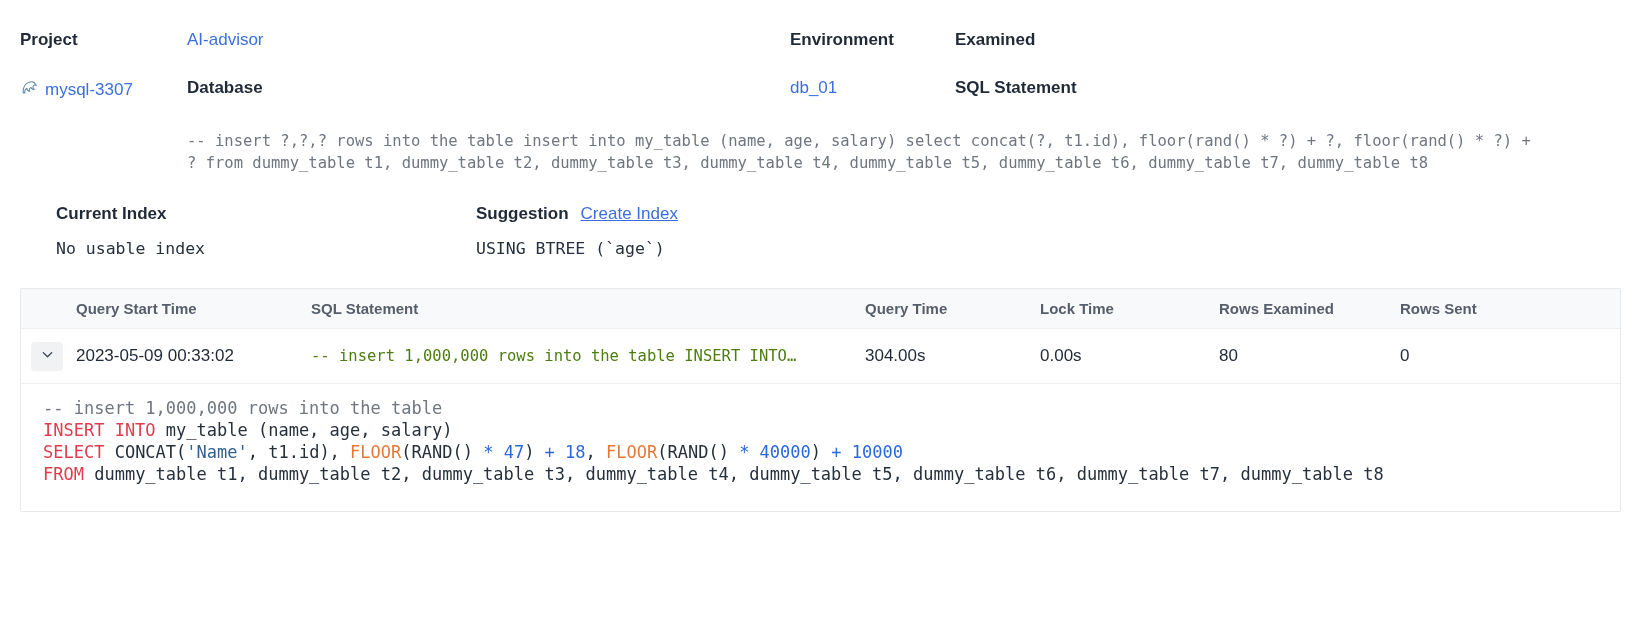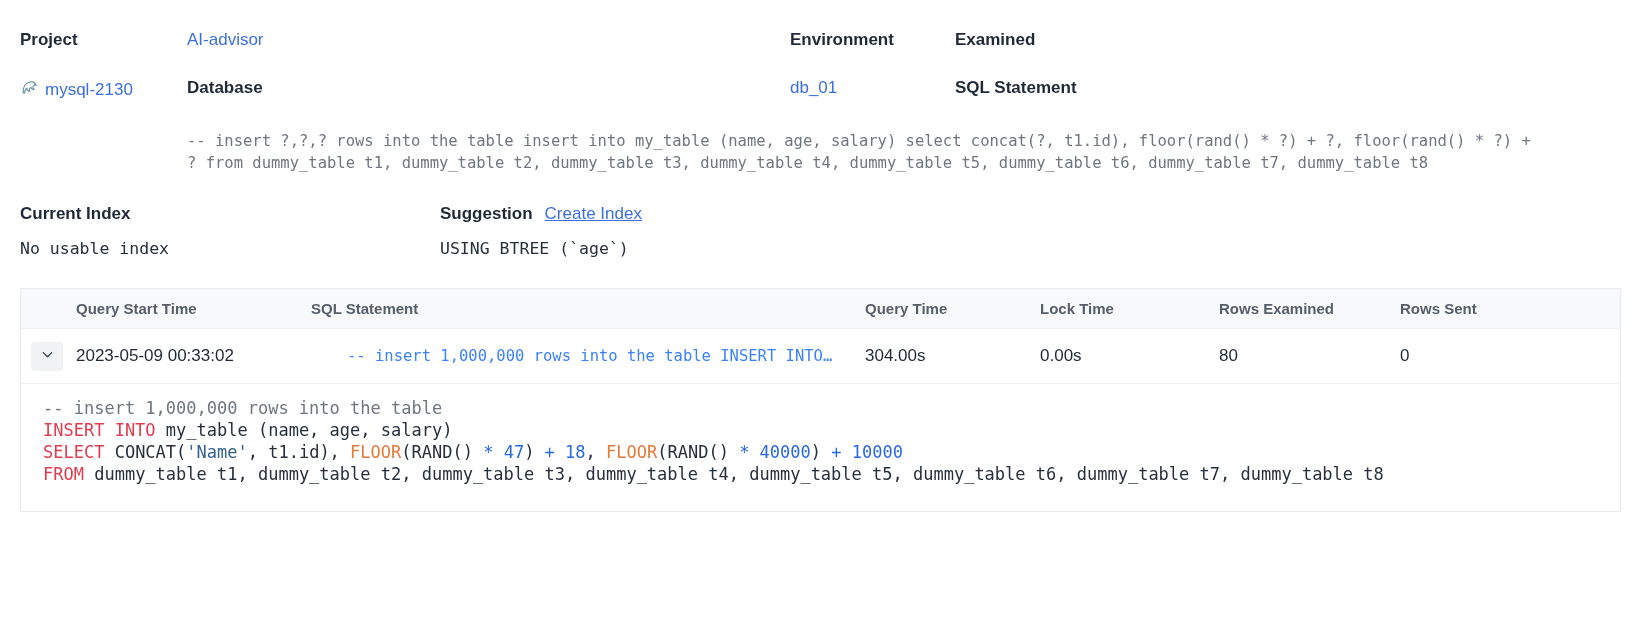--- a/index.html
+++ b/index.html
@@ -31,21 +31,21 @@
   .link.underline { text-decoration: underline; }
   .instance-value { display: flex; align-items: center; gap: 6px; }
   .sql-statement {
     grid-column: 2 / 5;
     font-size: 15.5px; line-height: 22px; color: #6f7680;
     max-width: 1345px; word-break: break-word;
   }
 
   
   .index-section { display: flex; padding: 30px 20px 0 20px; }
-  .index-col-left { width: 420px; }
+  .index-col-left { width: 420px; margin-left: 36px; }
   .index-label-row { display: flex; align-items: baseline; gap: 12px; font-size: 17px; font-weight: 600; }
   .index-value { margin-top: 15px; font-size: 16.5px; color: #26303c; }
 
   
   .slow-table {
     margin: 30px 20px 0 20px;
     border: 1px solid #e6e8ec;
     border-radius: 2px;
   }
   .tbl-grid {
@@ -55,21 +55,21 @@
   }
   .tbl-head {
     background: #f8f9fa;
     height: 40px;
     border-bottom: 1px solid #edeff2;
     color: #565e6b; font-size: 15px; font-weight: 600;
   }
   .tbl-row { height: 55px; background: #fff; border-bottom: 1px solid #edeff2; }
   .cell { padding-right: 10px; white-space: nowrap; overflow: hidden; }
   .row-main { font-size: 17px; color: #1f2937; }
-  .sql-preview { font-size: 15.5px; color: #3b82f6; margin-left: 36px; }
+  .sql-preview { font-size: 15.5px; color: #4d7c0f; }
   .expand-btn {
     margin-left: 10px;
     width: 32px; height: 29px;
     background: #f1f2f4; border: none; border-radius: 4px;
     display: flex; align-items: center; justify-content: center;
     cursor: pointer;
   }
 
   
   .expanded-panel { padding: 13px 20px 26px 22px; background: #fff; }
@@ -93,21 +93,21 @@
     <div class="field-label">Environment</div>
 
     <div class="field-label">Examined</div>
     <div class="field-value instance-value">
       <span>
         <svg width="19" height="19" viewBox="0 0 24 24" fill="none">
           <path d="M4 19 C3.5 12 6.5 6.5 12.5 5 C15.5 4.3 18.8 5.6 20 8.6 C18.3 8.5 16.8 9.2 16.3 10.8 C15.9 12.2 16.9 13.2 18 14.6 C16 14.7 14.4 13.6 13.9 12 C12 12.7 11.2 14.7 12.2 16.7 C10.2 16.6 8.7 15 8.7 13 C6.7 14.1 5.6 16.3 6.2 19 Z" stroke="#5b89a8" stroke-width="1.3" stroke-linejoin="round"></path>
           <path d="M19.2 8.9 L21 9.6" stroke="#5b89a8" stroke-width="1.1" stroke-linecap="round"></path>
         </svg>
       </span>
-      <a class="link">mysql-2130</a>
+      <a class="link">mysql-3307</a>
     </div>
     <div class="field-label">Database</div>
     <div class="field-value"><a class="link">db_01</a></div>
 
     <div class="field-label">SQL Statement</div>
     <div class="sql-statement mono">-- insert ?,?,? rows into the table insert into my_table (name, age, salary) select concat(?, t1.id), floor(rand() * ?) + ?, floor(rand() * ?) + ? from dummy_table t1, dummy_table t2, dummy_table t3, dummy_table t4, dummy_table t5, dummy_table t6, dummy_table t7, dummy_table t8</div>
   </div>
 
   <div class="index-section">
     <div class="index-col-left">

